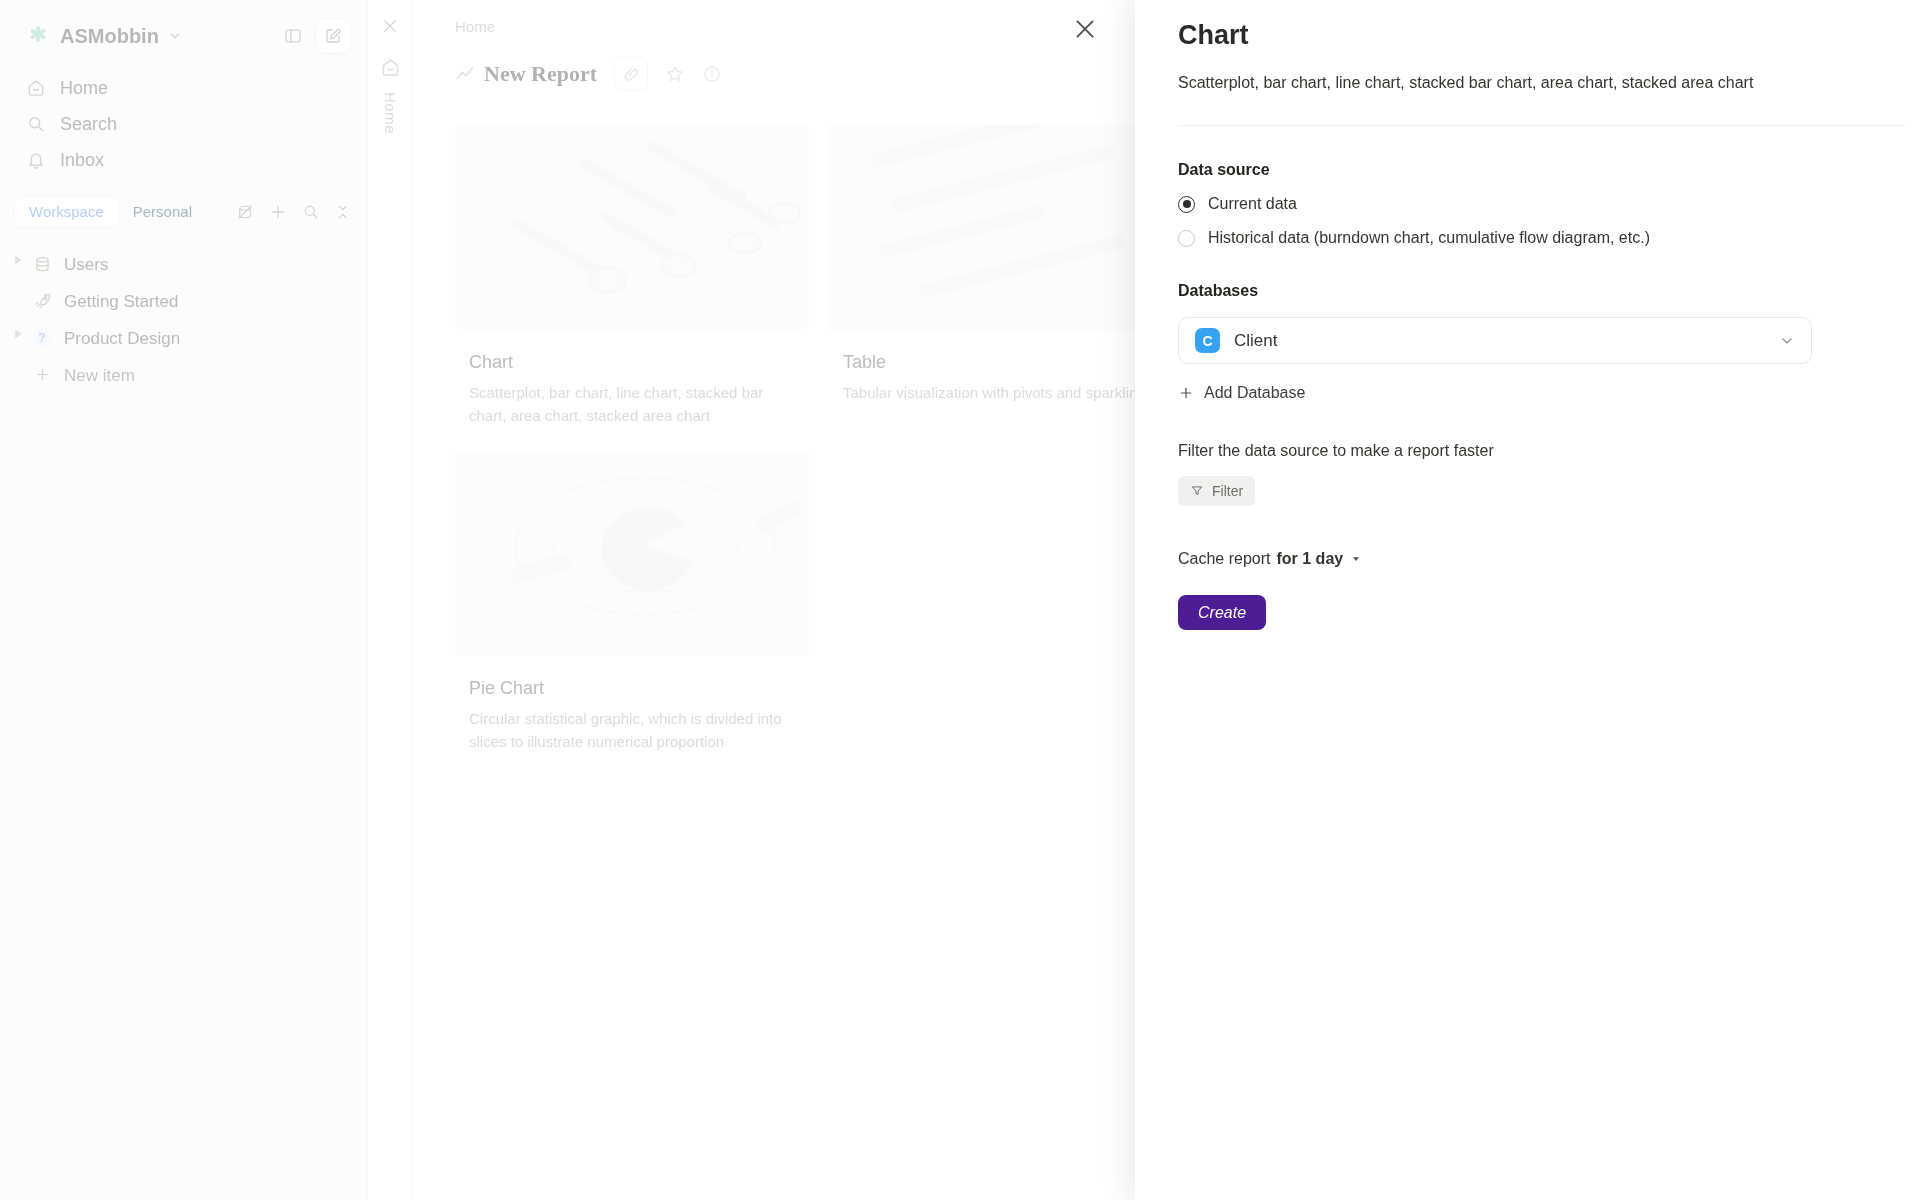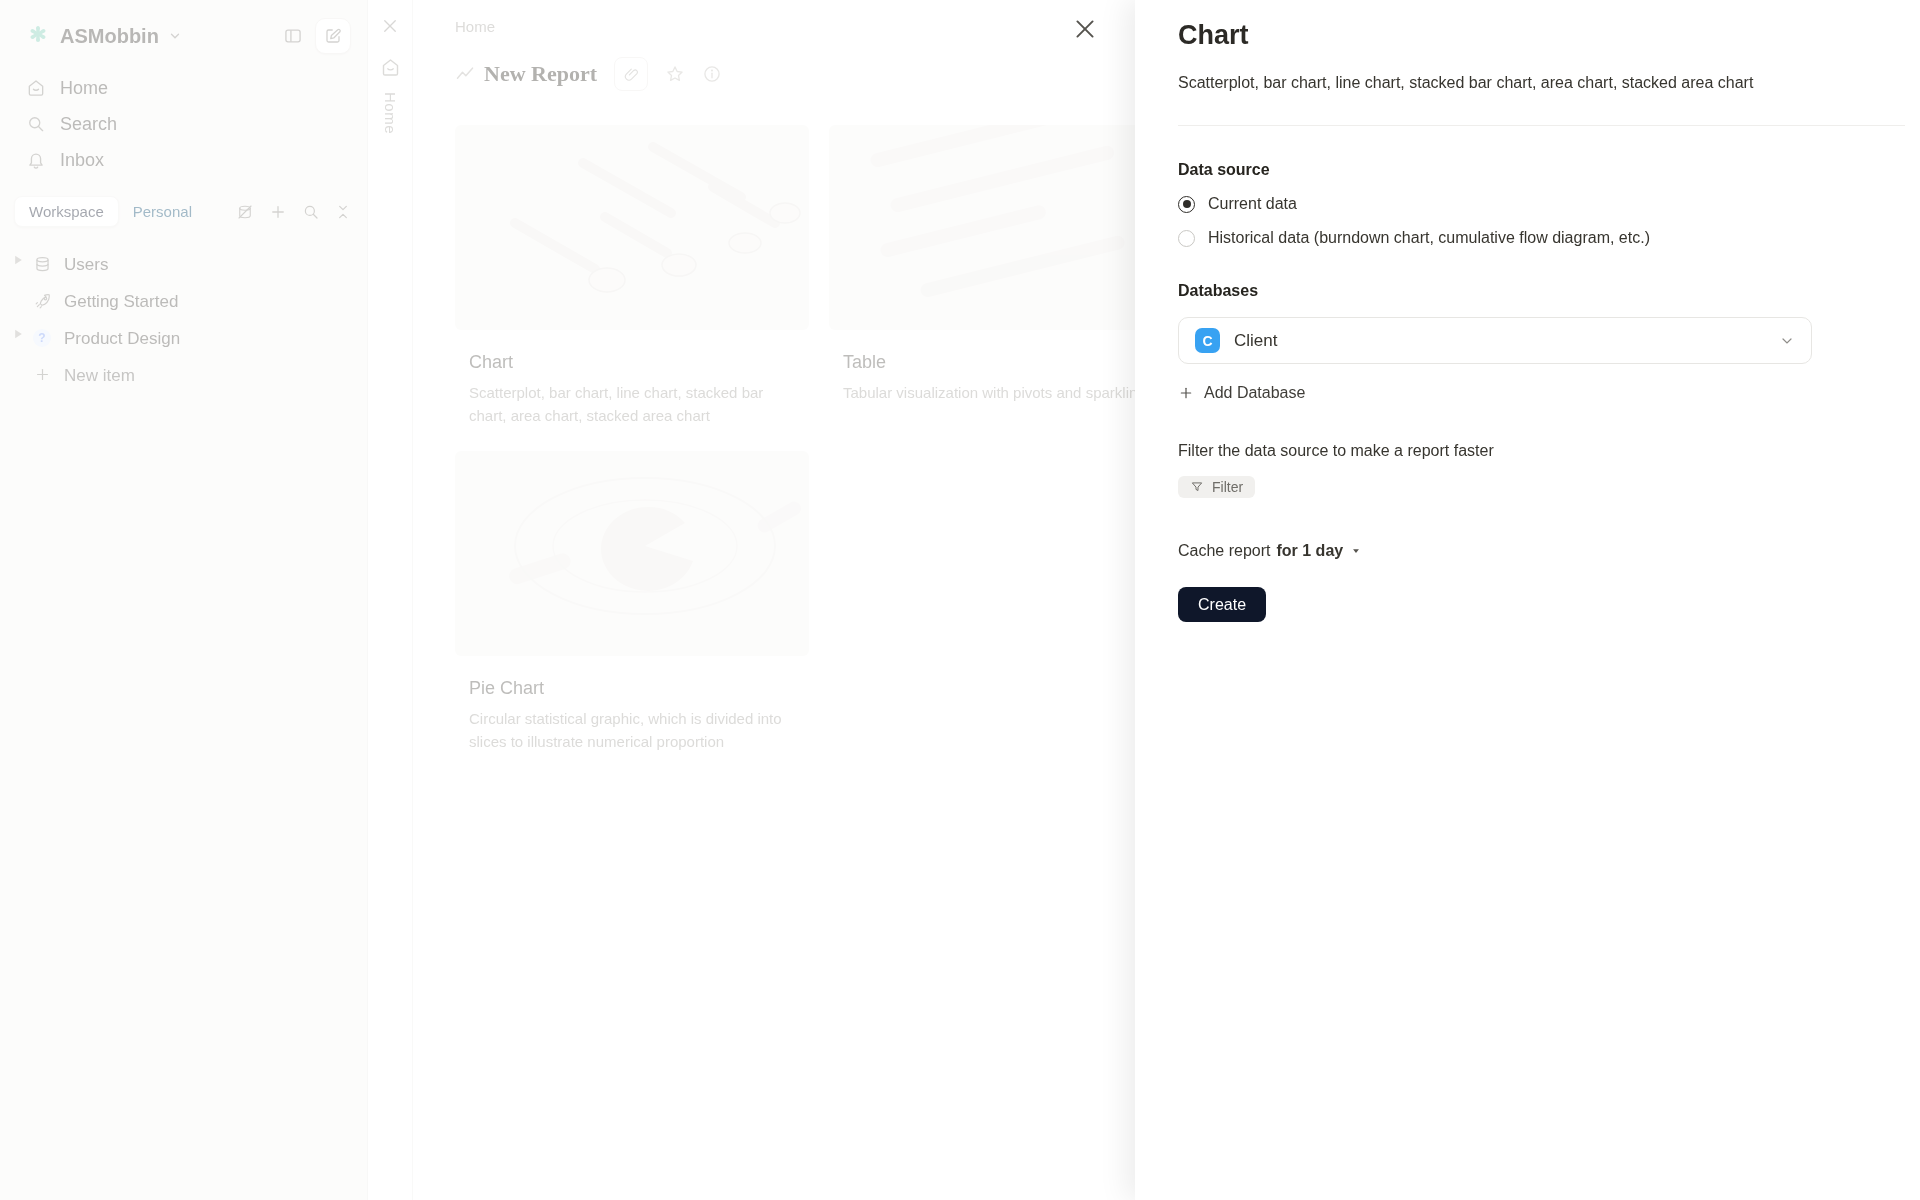--- a/index.html
+++ b/index.html
@@ -25,21 +25,21 @@
   .compose-btn {
     width:36px; height:36px; border:1px solid #eceae7; border-radius:10px; background:#fff;
     display:flex; align-items:center; justify-content:center; color:#8d8b85;
     box-shadow:0 1px 2px rgba(0,0,0,.05);
   }
   .sb-nav { margin-top:16px; padding:0 14px; }
   .nav-item { display:flex; align-items:center; height:36px; padding:0 12px; border-radius:8px; gap:14px; font-size:18px; color:#4f4d48; cursor:default; }
   .nav-item .ni { color:#8d8b85; display:flex; }
   .tabs-row { margin:18px 12px 0 14px; display:flex; align-items:center; }
   .tab { font-size:15px; color:#0c4a6e; padding:6px 14px; border-radius:8px; }
-  .tab.active { background:#fff; color:#0f172a; border:1px solid #f0efec; box-shadow:0 1px 3px rgba(0,0,0,.06); }
+  .tab.active { background:#fff; color:#3b82f6; border:1px solid #f0efec; box-shadow:0 1px 3px rgba(0,0,0,.06); }
   .tabs-icons { margin-left:auto; display:flex; align-items:center; gap:15px; color:#9a988f; padding-right:4px; }
   .tree { margin-top:28px; padding:0 10px; }
   .tree-row { display:flex; align-items:flex-start; height:37px; font-size:17px; color:#4f4d48; }
   .caret { width:16px; display:flex; justify-content:center; color:#b0aea8; }
   .caret.hidden { visibility:hidden; }
   .tree-ic { width:24px; display:flex; justify-content:center; margin:0 10px 0 4px; color:#8d8b85; }
   .pd-badge { width:18px; height:18px; border-radius:50%; background:#e6eefb; color:#7a9bf2; font-size:12px; font-weight:700; display:flex; align-items:center; justify-content:center; }
   .sb-bottom { position:absolute; left:0; right:0; bottom:0; }
   .trial-row { display:flex; align-items:center; padding:0 24px 0 28px; }
   .trial-text { font-size:14.5px; color:#6b6965; }
@@ -87,25 +87,25 @@
   .radio { width:17px; height:17px; border-radius:50%; border:1.5px solid #c9c8c4; position:relative; flex:none; }
   .radio.checked { border-color:#2f2d29; }
   .radio.checked::after { content:""; position:absolute; inset:3.5px; border-radius:50%; background:#2f2d29; }
   .db-select { margin-top:17px; width:634px; height:47px; border:1px solid #e7e6e3; border-radius:10px; display:flex; align-items:center; padding:0 16px; cursor:default; }
   .db-badge { width:25px; height:25px; border-radius:7px; background:#38a2f2; color:#fff; font-size:14px; font-weight:700; display:flex; align-items:center; justify-content:center; }
   .db-name { margin-left:14px; font-size:17px; color:#37352f; }
   .db-chevron { margin-left:auto; color:#8f8d89; display:flex; }
   .add-db { margin-top:20px; display:flex; align-items:center; gap:10px; font-size:16px; color:#3f3d38; background:none; border:none; padding:0; }
   .add-db .plus { color:#55534e; display:flex; }
   .filter-hint { margin-top:40px; font-size:16px; color:#37352f; }
-  .filter-btn { margin-top:16px; display:inline-flex; align-items:center; gap:8px; height:22px; padding:0 12px; background:#f1f0ee; border:none; border-radius:6px; font-size:14px; color:#6f6d68; }
+  .filter-btn { margin-top:16px; display:inline-flex; align-items:center; gap:8px; height:30px; padding:0 12px; background:#f1f0ee; border:none; border-radius:6px; font-size:14px; color:#6f6d68; }
   .cache-row { margin-top:44px; display:flex; align-items:center; font-size:16px; color:#37352f; }
   .cache-value { font-weight:700; margin-left:6px; }
   .cache-caret { margin-left:8px; color:#55534e; display:flex; }
-  .create-btn { margin-top:27px; height:35px; padding:0 20px; background:#0f172a; color:#fff; border:none; border-radius:8px; font-size:16px; }
+  .create-btn { margin-top:27px; height:35px; padding:0 20px; background:#4c1d95; color:#fff; border:none; border-radius:8px; font-size:16px;font-style:italic; }
 
   svg { display:block; }
 </style>
 </head>
 <body>
 
 <div class="canvas">
 
   <aside class="sidebar">
     <div class="sb-header">

